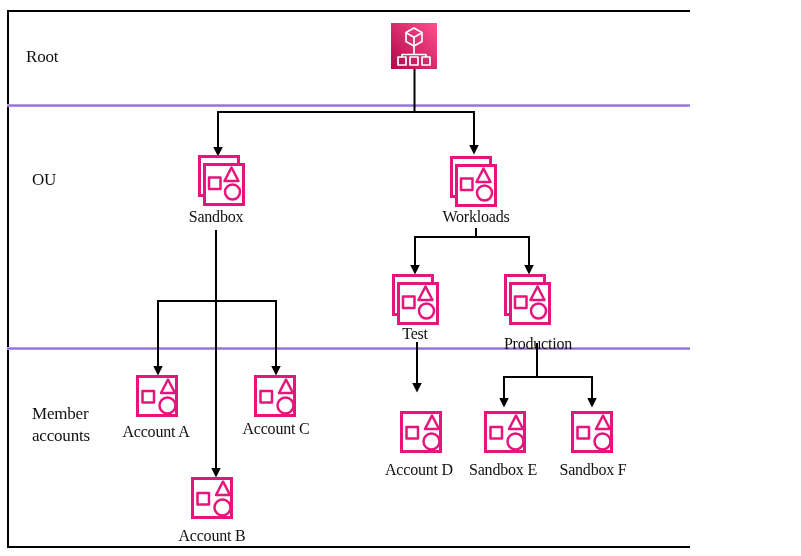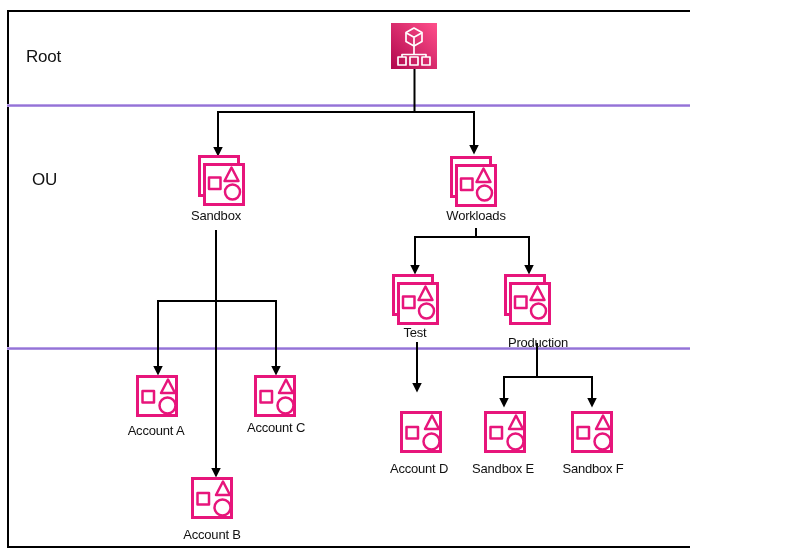--- a/index.html
+++ b/index.html
@@ -7,28 +7,28 @@
     --root-gradient-start:#B0084D;
     --root-gradient-end:#FF4F8B;
     --divider-purple:#9473D6;
     --connector-black:#000000;
     --text-color:#111111;
     --background:#FFFFFF;
   }
   html,body{margin:0;padding:0;background:var(--background);}
   .canvas{
     position:relative;width:690px;height:556px;background:var(--background);
-    font-family:Liberation Sans, sans-serif;color:var(--text-color);
+    font-family:Liberation Serif, serif;color:var(--text-color);
     overflow:hidden;
   }
   .frame{position:absolute;left:7px;top:10px;width:782px;height:534px;border:2px solid #000;}
   .divider{position:absolute;left:7px;width:786px;height:3px;
     background:linear-gradient(to bottom,#cdbbf0,var(--divider-purple) 40%,var(--divider-purple) 70%,#cdbbf0);}
   .band-label{position:absolute;font-size:17px;letter-spacing:-0.2px;white-space:nowrap;line-height:22px;}
-  .node-label{position:absolute;transform:translateX(-50%);font-size:13px;letter-spacing:-0.2px;white-space:nowrap;}
+  .node-label{position:absolute;transform:translateX(-50%);font-size:16px;letter-spacing:-0.2px;white-space:nowrap;}
   .icon{position:absolute;display:block;}
   svg.connectors{position:absolute;left:0;top:0;pointer-events:none;}
   svg.connectors path{stroke:var(--connector-black);stroke-width:2;fill:none;}
   .grad-start{stop-color:var(--root-gradient-start);}
   .grad-end{stop-color:var(--root-gradient-end);}
   .pinkstroke{stroke:var(--icon-pink);}
   #arrowhead path{fill:var(--connector-black);stroke:none;}
 </style>
 </head>
 <body>
@@ -72,20 +72,24 @@
     </defs>
   </svg>
 
   <div class="frame"></div>
 
   <div class="divider" style="top:104px"></div>
   <div class="divider" style="top:347px"></div>
 
   <div class="band-label" style="left:26px;top:46px">Root</div>
   <div class="band-label" style="left:32px;top:169px">OU</div>
+  <div class="band-label" style="left:32px;top:403px">
+    <div>Member</div>
+    <div>accounts</div>
+  </div>
 
   <svg class="connectors" width="801" height="556">
     <defs>
       <marker id="arrowhead" viewBox="0 0 10 10" markerWidth="10" markerHeight="10" refX="0.5" refY="5" orient="auto" markerUnits="userSpaceOnUse">
         <path d="M0,0 L10,5 L0,10 Z"></path>
       </marker>
     </defs>
     <path d="M414.5,68 V112"></path>
     <path d="M218,112 H474"></path>
     <path d="M218,111 V147" marker-end="url(#arrowhead)"></path>

